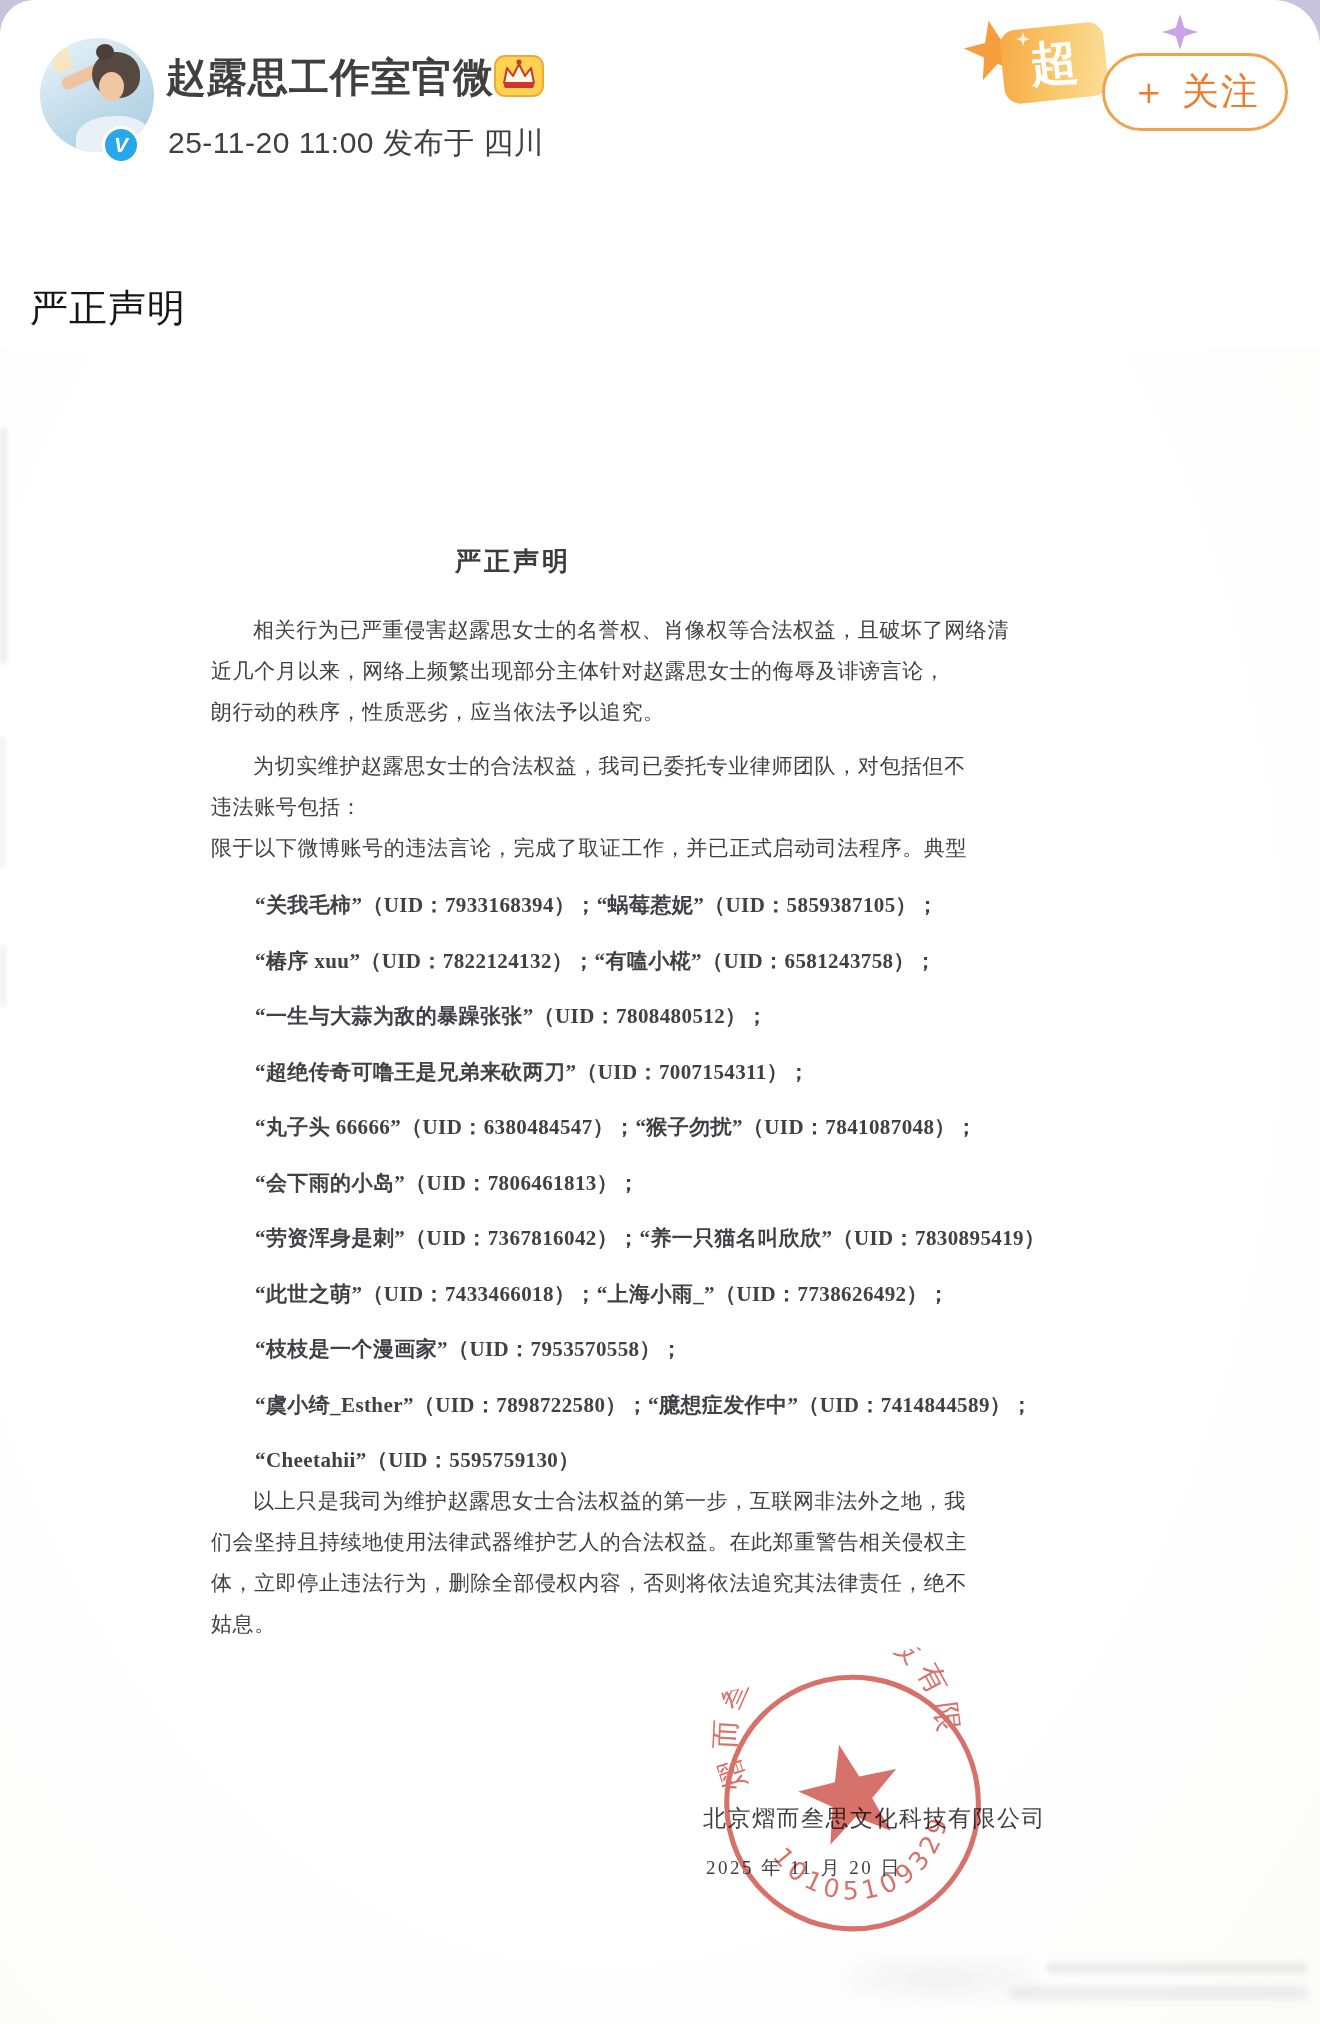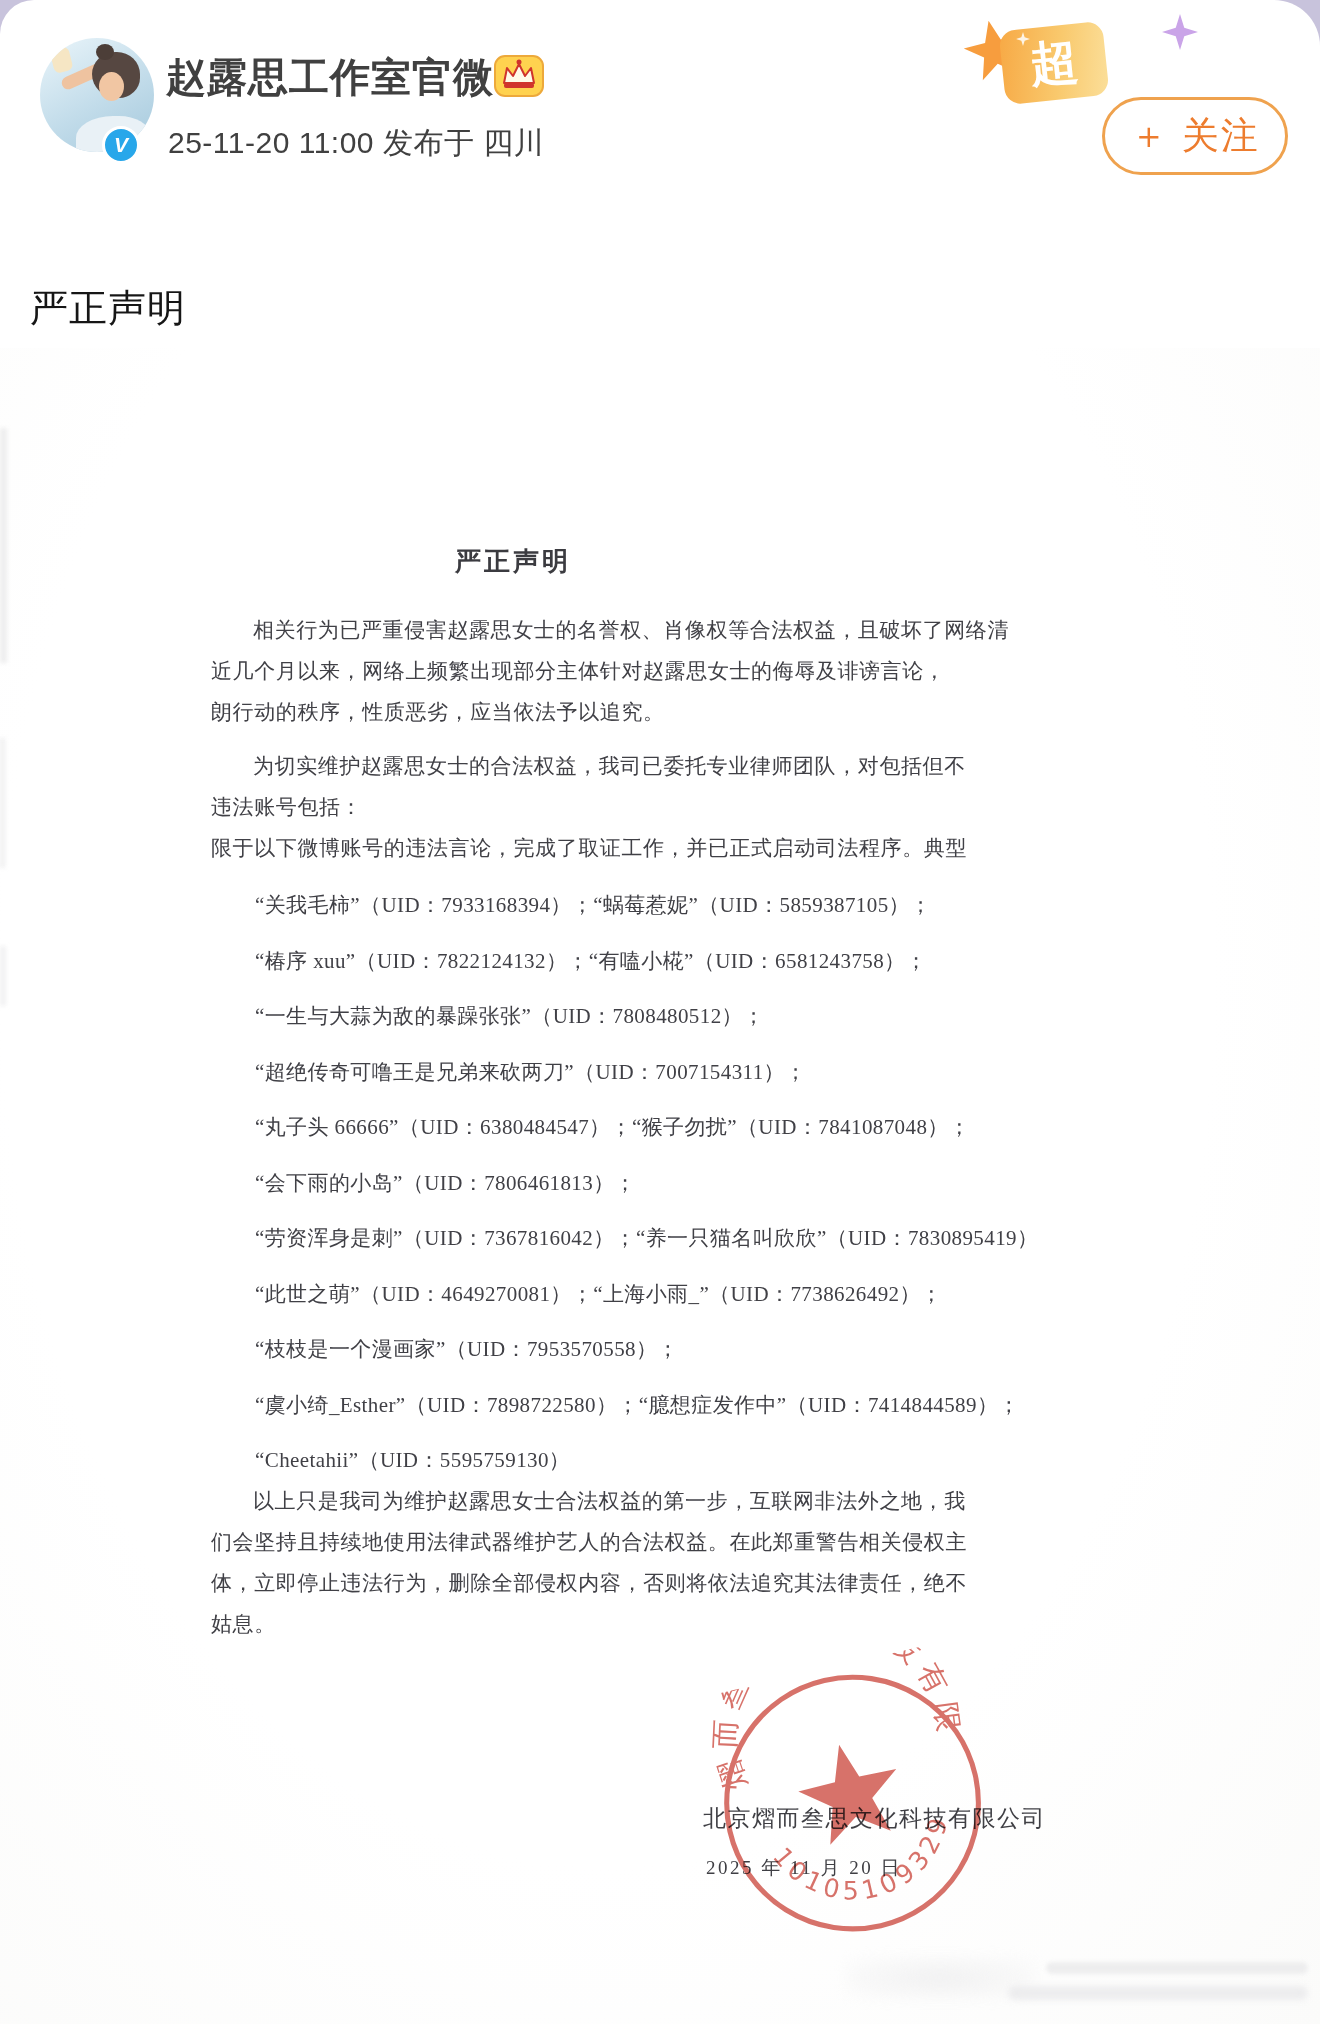--- a/index.html
+++ b/index.html
@@ -24,36 +24,36 @@
   .crown{position:absolute;left:494px;top:54px;}
   .timestamp{position:absolute;left:168px;top:123px;font-size:30px;color:#404040;letter-spacing:.5px;}
   .super-badge{position:absolute;left:1002px;top:26px;width:104px;height:74px;border-radius:16px;
     background:linear-gradient(100deg,#f7a945,#f9c96d 55%,#fbdf9a);transform:rotate(-6deg);
     display:flex;align-items:center;justify-content:center;color:#fff;font-size:48px;font-weight:bold;}
   .badge-star{position:absolute;left:962px;top:18px;}
   .sparkle-purple{position:absolute;left:1162px;top:14px;}
   .sparkle-white{position:absolute;left:1016px;top:32px;opacity:.85;}
   .follow-btn{position:absolute;left:1102px;top:53px;width:186px;height:78px;border-radius:40px;
     background:#ffffff;border:3px solid #efa24e;box-sizing:border-box;color:#ed7c2e;font-size:37px;
-    display:flex;align-items:center;justify-content:center;letter-spacing:2px;margin-top:44px;}
+    display:flex;align-items:center;justify-content:center;letter-spacing:2px;}
   
   .supertopic{position:absolute;left:28px;top:200px;display:flex;align-items:center;color:#5a7cbb;font-size:38px;}
   .supertopic .st-label{margin-left:4px;}
   .post-text{position:absolute;left:30px;top:283px;font-size:38px;color:#161616;letter-spacing:1px;}
   
   .doc{position:absolute;left:0;top:348px;width:1320px;height:1676px;
     background:radial-gradient(ellipse at 46% 38%,#ffffff 60%,#fbfbfa 100%);
     font-family:"Liberation Serif","DejaVu Serif",serif;color:#404046;}
   .doc-title{position:absolute;left:513px;top:196px;transform:translateX(-50%);
     font-size:26px;font-weight:bold;letter-spacing:3px;color:#3b3b40;}
   .doc-par{position:absolute;left:211px;width:760px;font-size:21px;line-height:41px;letter-spacing:.6px;}
   .doc-par .doc-line{white-space:nowrap;}
   .doc-par .doc-line:first-child{text-indent:42px;}
   .uid-list{position:absolute;left:211px;top:530px;width:800px;font-size:21px;line-height:55.5px;
-    padding-left:44px;letter-spacing:.4px;font-variant-numeric:tabular-nums;}
+    padding-left:44px;letter-spacing:.4px;font-variant-numeric:tabular-nums;font-weight:bold;}
   .uid-list .doc-line{white-space:nowrap;}
   .p1{top:262px;} .p2{top:398px;} .p3{top:1133px;} .p4{top:1305px;}
   .signature-company{position:absolute;left:703px;top:1455px;font-size:23px;letter-spacing:1.5px;color:#3f3f44;}
   .signature-date{position:absolute;left:706px;top:1507px;font-size:19px;letter-spacing:2.5px;color:#3f3f44;}
   .seal{position:absolute;left:716px;top:1318px;transform:rotate(-13deg);opacity:.82;mix-blend-mode:multiply;}
   
   .edge-mark{position:absolute;background:#e9e9ea;filter:blur(2px);}
   .em1{left:0;top:80px;width:7px;height:235px;opacity:.8;}
   .em2{left:0;top:390px;width:5px;height:130px;opacity:.7;}
   .em3{left:0;top:598px;width:6px;height:60px;opacity:.6;}
@@ -131,21 +131,21 @@
       </div>
 
     <div class="uid-list">
         <div class="doc-line">“关我毛柿”（UID：7933168394）；“蜗莓惹妮”（UID：5859387105）；</div>
         <div class="doc-line">“椿序 xuu”（UID：7822124132）；“有嗑小椛”（UID：6581243758）；</div>
         <div class="doc-line">“一生与大蒜为敌的暴躁张张”（UID：7808480512）；</div>
         <div class="doc-line">“超绝传奇可噜王是兄弟来砍两刀”（UID：7007154311）；</div>
         <div class="doc-line">“丸子头 66666”（UID：6380484547）；“猴子勿扰”（UID：7841087048）；</div>
         <div class="doc-line">“会下雨的小岛”（UID：7806461813）；</div>
         <div class="doc-line">“劳资浑身是刺”（UID：7367816042）；“养一只猫名叫欣欣”（UID：7830895419）</div>
-        <div class="doc-line">“此世之萌”（UID：4649270081）；“上海小雨_”（UID：7738626492）；</div>
+        <div class="doc-line">“此世之萌”（UID：7433466018）；“上海小雨_”（UID：7738626492）；</div>
         <div class="doc-line">“枝枝是一个漫画家”（UID：7953570558）；</div>
         <div class="doc-line">“虞小绮_Esther”（UID：7898722580）；“臆想症发作中”（UID：7414844589）；</div>
         <div class="doc-line">“Cheetahii”（UID：5595759130）</div>
       </div>
 
     <div class="doc-par p3">
         <div class="doc-line">以上只是我司为维护赵露思女士合法权益的第一步，互联网非法外之地，我</div>
         <div class="doc-line">们会坚持且持续地使用法律武器维护艺人的合法权益。在此郑重警告相关侵权主</div>
         <div class="doc-line">体，立即停止违法行为，删除全部侵权内容，否则将依法追究其法律责任，绝不</div>
         <div class="doc-line">姑息。</div>

